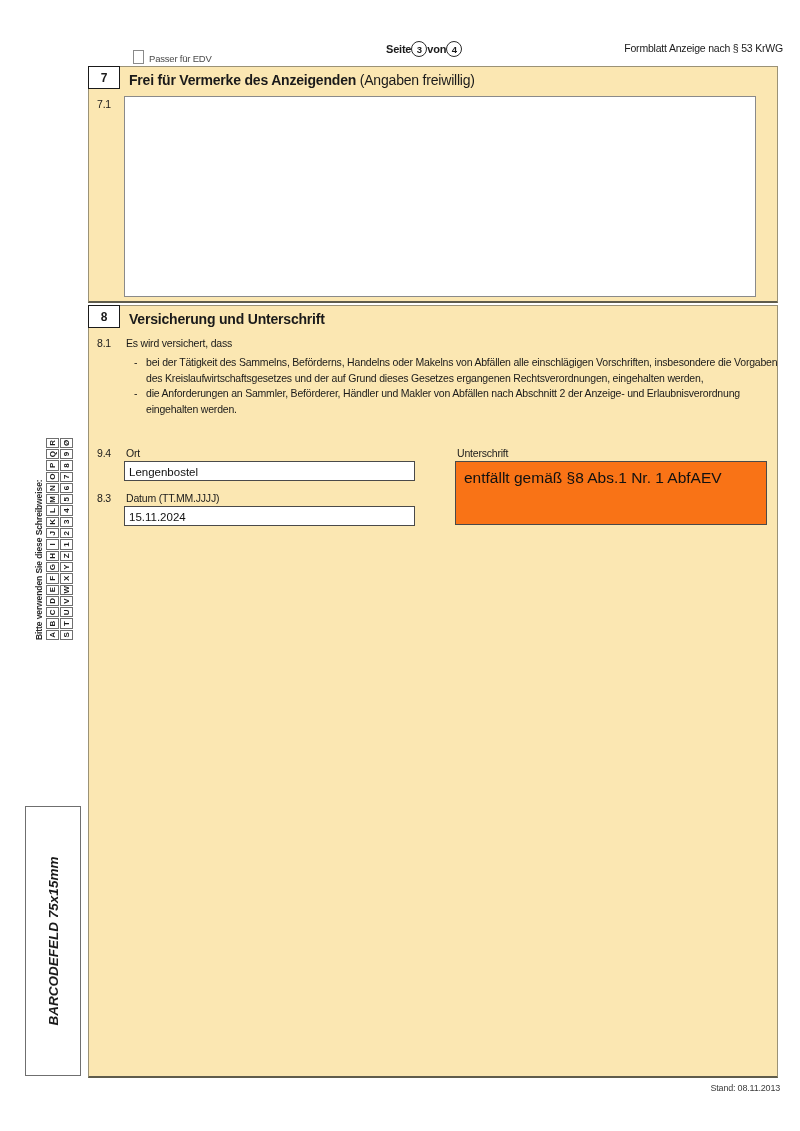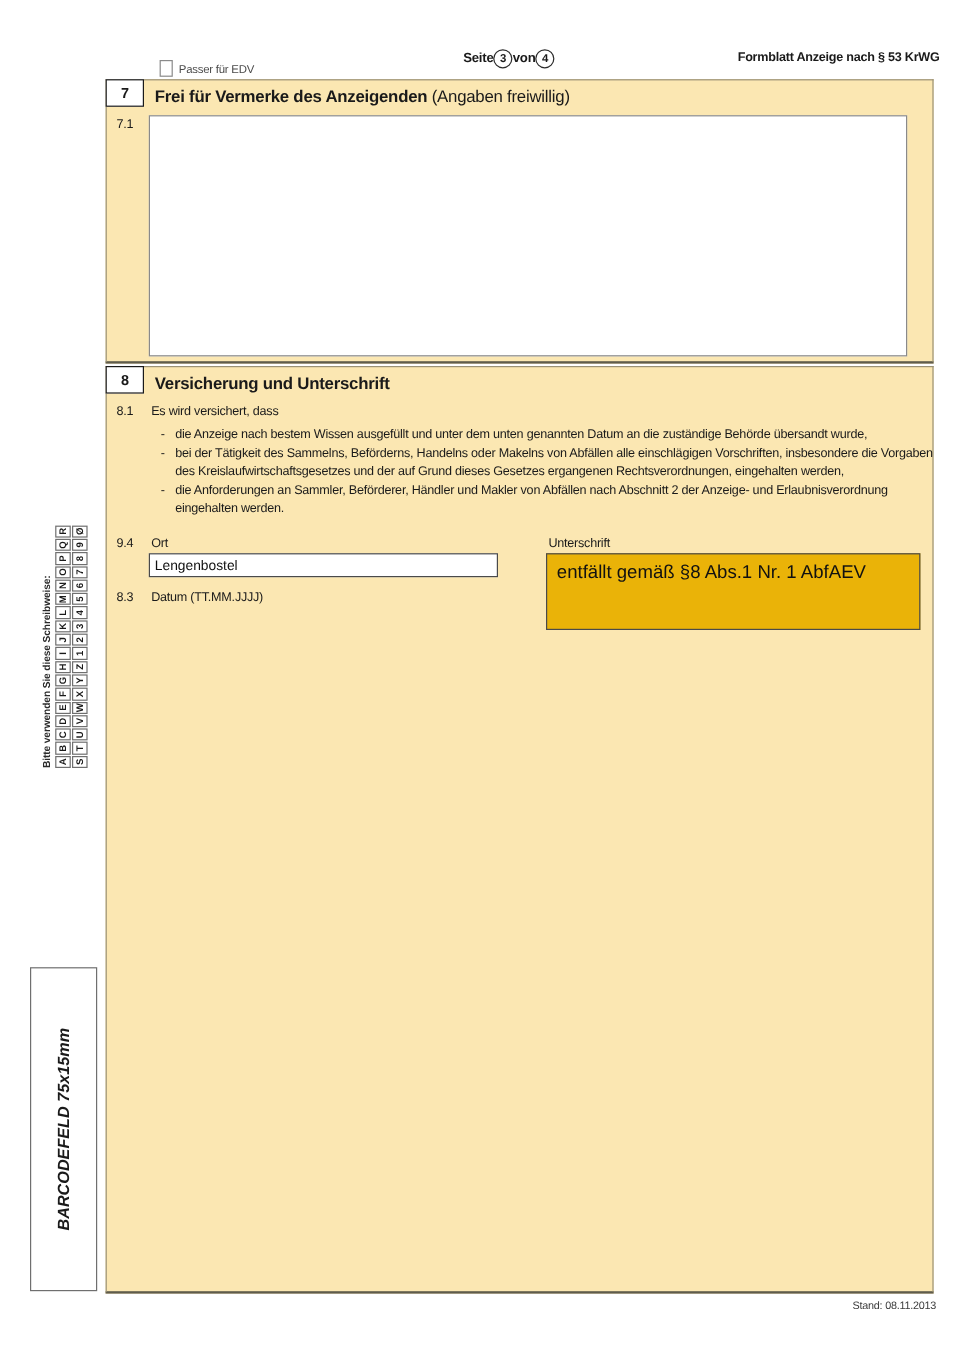--- a/index.html
+++ b/index.html
@@ -12,21 +12,21 @@
   .edv { position:absolute; left:88px; top:50px; display:flex; align-items:flex-start; gap:5px;margin-left:45px; }
   .edv-box { width:11px; height:14px; border:1px solid #8a8a8a; background:#fff; margin-top:0; }
   .edv-label { font-size:9.5px; color:#4a4a4a; padding-top:3px; }
 
   .page-ind { position:absolute; left:386px; top:41px; display:flex; align-items:center; gap:0;
               font-weight:bold; font-size:11px; }
   .circle-num { display:inline-flex; align-items:center; justify-content:center;
                 width:16px; height:16px; border:1px solid #2a2a2a; border-radius:50%;
                 font-size:9.5px; font-weight:bold; background:#fff; }
 
-  .form-title { position:absolute; right:17px; top:42px; font-weight:bold; font-size:10.5px; }
+  .form-title { position:absolute; right:17px; top:42px; font-weight:normal; font-size:10.5px; }
 
   .stand { position:absolute; right:20px; top:1083px; font-size:9px; color:#3c3c3c; }
 
   
   .sec-block { position:absolute; left:88px; width:690px; background:#fbe7b2;
                border:1px solid #9b9276; border-bottom:2px solid #5f5c4c; }
   .sec7 { top:66px; height:237px; }
   .sec8 { top:305px; height:773px; }
 
   .num-box { position:absolute; left:-1px; top:-1px; width:32px; height:23px; background:#fff;
@@ -45,21 +45,21 @@
   .bullets { position:absolute; left:45px; top:49px; width:648px; font-size:10.5px; line-height:15.6px; }
   .bullet { display:block; position:relative; padding-left:12px; }
   .bullet::before { content:"-"; position:absolute; left:0; top:0; }
 
   .text-input { position:absolute; left:35px; width:291px; height:20px; background:#fff;
                 border:1px solid #4a4a4a; font:11.5px "Liberation Sans",sans-serif; color:#111;
                 padding:2px 4px 0 4px; }
   .input-ort { top:155px; }
   .input-datum { top:200px; }
 
-  .sig-box { position:absolute; left:366px; top:155px; width:312px; height:64px; background:#eab308;
+  .sig-box { position:absolute; left:366px; top:155px; width:312px; height:64px; background:#f97316;
              border:1px solid #4a4a4a; font-size:15.5px; color:#111; padding:7px 8px;
              letter-spacing:0; }
 
   
   .charside-wrap { position:absolute; left:34px; top:434px; width:50px; height:206px; }
   .charside { position:absolute; left:50%; top:50%; width:206px; height:50px;
               transform:translate(-50%,-50%) rotate(-90deg); }
   .charside-label { font-size:8.5px; font-weight:bold; color:#2a2a2a; margin-bottom:2px;
                     letter-spacing:-0.1px; }
   .char-row { display:flex; gap:1px; margin-bottom:1px; }
@@ -105,34 +105,34 @@
 
   <div class="sec-block sec8">
     <div class="num-box">8</div>
     <div class="sec-title">
       <b>Versicherung und Unterschrift</b>
     </div>
 
     <div class="item-no" style="left:8px; top:31px;">8.1</div>
     <div class="intro">Es wird versichert, dass</div>
     <div class="bullets">
-        <span class="bullet">die Anzeige nach bestem Wissen ausgefüllt und unter dem unten genannten Datum an die zuständige Behörde übersandt wurde,</span>
         <span class="bullet">bei der Tätigkeit des Sammelns, Beförderns, Handelns oder Makelns von Abfällen alle einschlägigen Vorschriften, insbesondere die Vorgaben des Kreislaufwirtschaftsgesetzes und der auf Grund dieses Gesetzes ergangenen Rechtsverordnungen, eingehalten werden,</span>
         <span class="bullet">die Anforderungen an Sammler, Beförderer, Händler und Makler von Abfällen nach Abschnitt 2 der Anzeige- und Erlaubnisverordnung eingehalten werden.</span>
       </div>
 
     <div class="item-no" style="left:8px; top:141px;">9.4</div>
     <div class="fld-label" style="left:37px; top:141px;">Ort</div>
     <input type="text" class="text-input input-ort" value="Lengenbostel" style="">
 
     <div class="fld-label" style="left:368px; top:141px;">Unterschrift</div>
     <div class="sig-box">entfällt gemäß §8 Abs.1 Nr. 1 AbfAEV</div>
 
     <div class="item-no" style="left:8px; top:186px;">8.3</div>
     <div class="fld-label" style="left:37px; top:186px;">Datum (TT.MM.JJJJ)</div>
+    <input type="text" class="text-input input-datum" value="15.11.2024" style="">
   </div>
 
   <div class="charside-wrap">
     <div class="charside">
       <div class="charside-label">Bitte verwenden Sie diese Schreibweise:</div>
       <div class="char-row">
           <span class="char-box">A</span>
           <span class="char-box">B</span>
           <span class="char-box">C</span>
           <span class="char-box">D</span>

